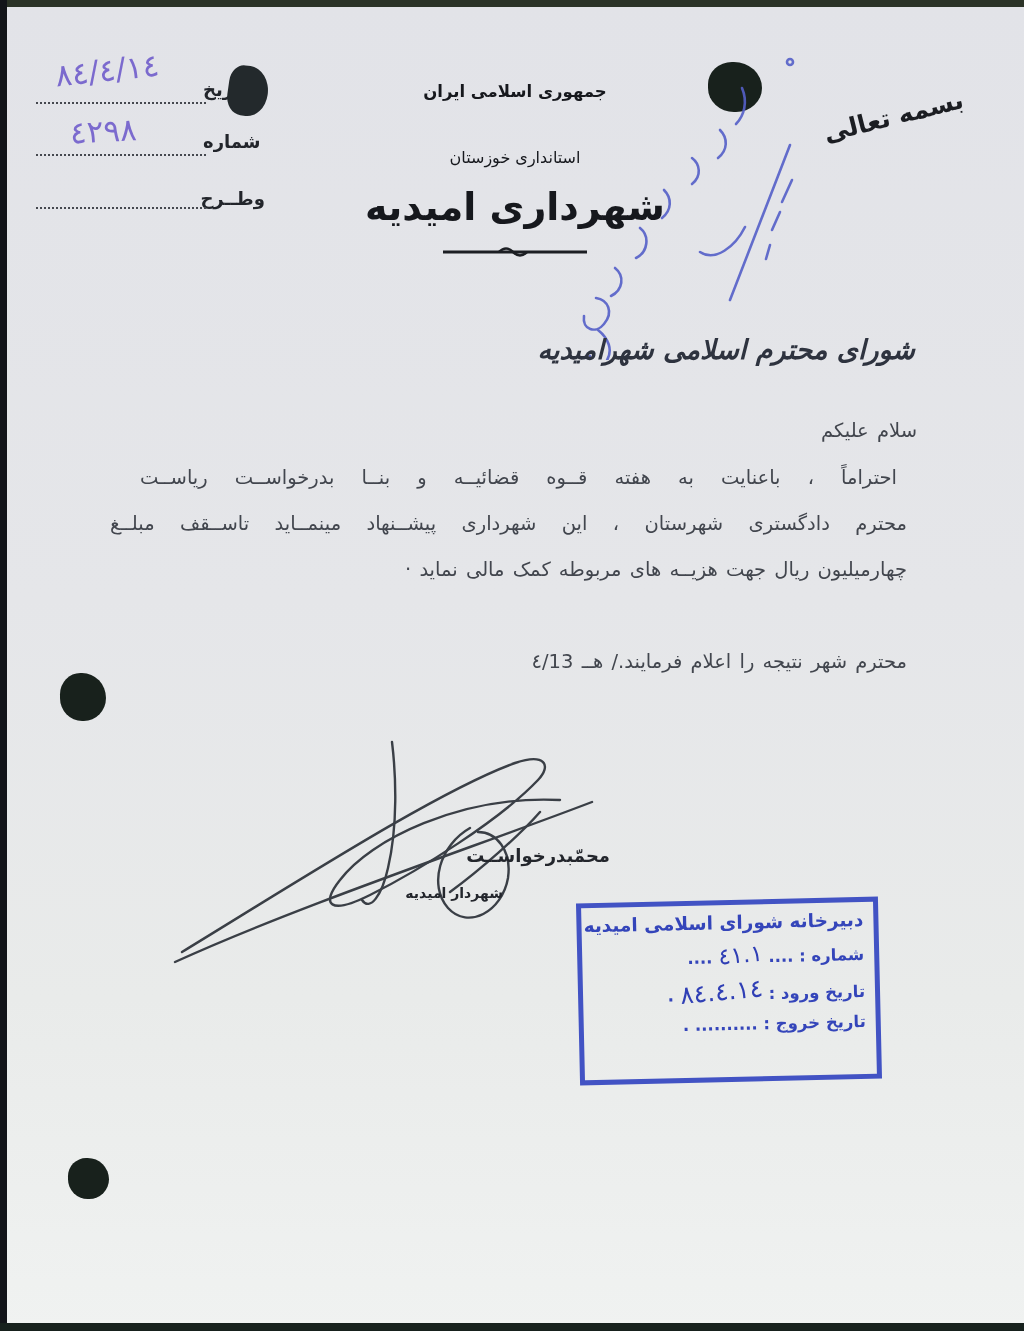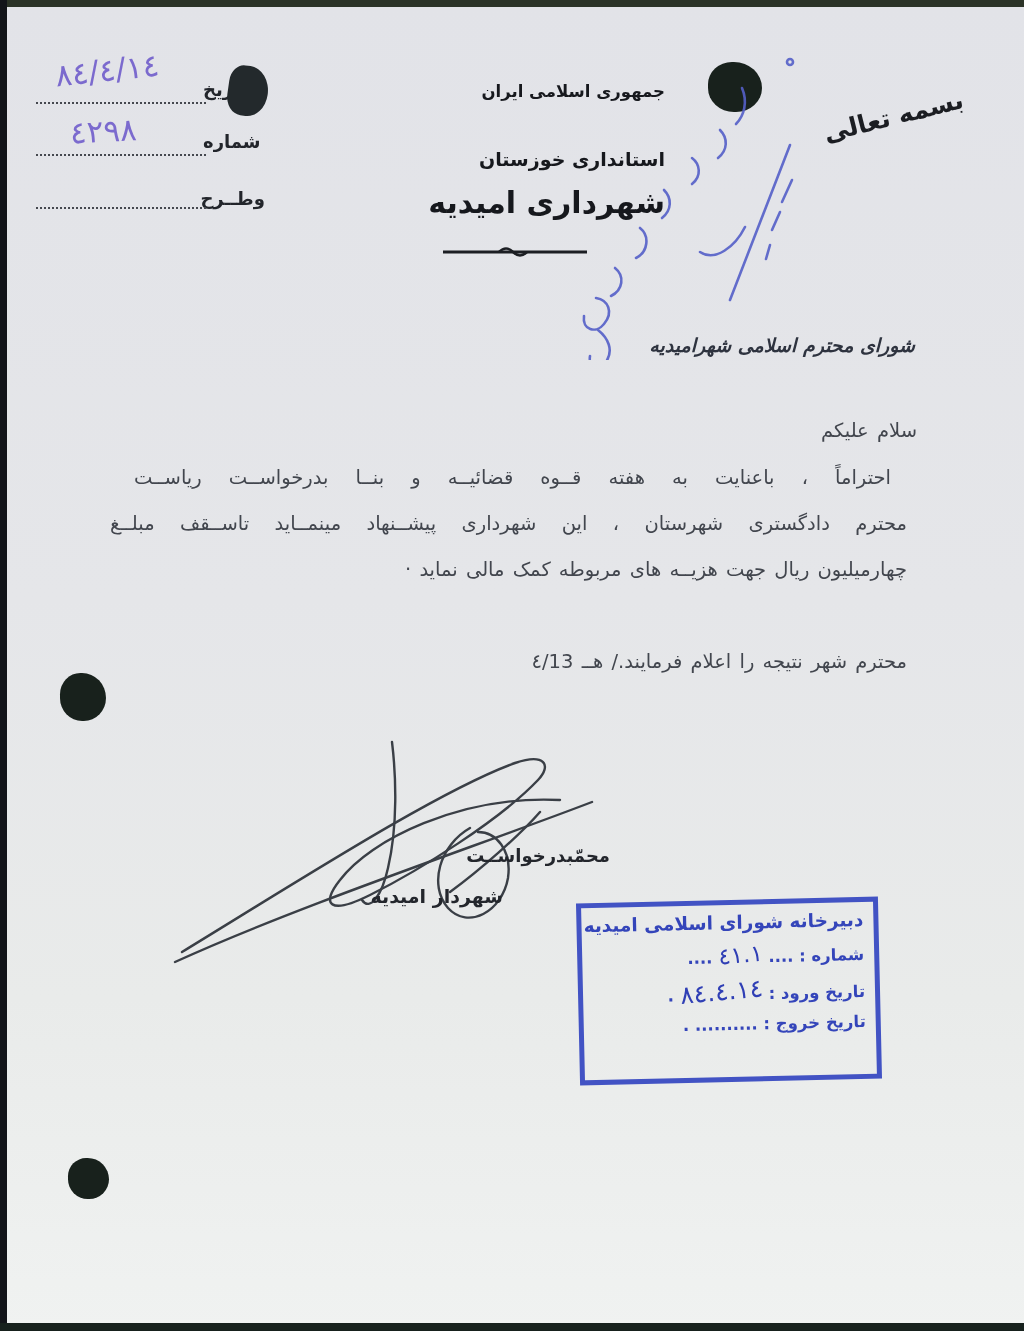--- a/index.html
+++ b/index.html
@@ -14,21 +14,21 @@
   .edge-left{left:0;top:0;width:7px;height:1331px;background:#121419;}
   .edge-bottom{left:0;top:1323px;width:1024px;height:8px;background:#17211d;}
   
   .punch{background:#18211c;border-radius:46% 54% 50% 50%;}
   .redaction{background:#23292c;border-radius:40% 60% 55% 45%;transform:rotate(8deg);}
   
   .ref-label{font-size:18px;font-weight:700;color:#22252b;direction:rtl;text-align:left;}
   .dotline{border-bottom:2px dotted #45484f;height:1px;}
   .hand{color:#7b6ace;direction:ltr;white-space:nowrap;}
   
-  .lh{left:365px;width:300px;text-align:right;color:#16181d;direction:rtl;white-space:nowrap;}
+  .lh{left:365px;width:300px;text-align:center;color:#16181d;direction:rtl;white-space:nowrap;}
   
   .rtl{direction:rtl;}
   .body-line{font-size:19.5px;color:#42464e;direction:rtl;white-space:nowrap;word-spacing:2px;}
   .just{white-space:normal;text-align:justify;text-align-last:justify;}
   
   .besmele{font-size:25px;font-weight:700;color:#1b1d22;transform:rotate(-14deg);direction:rtl;white-space:nowrap;letter-spacing:1px;}
   
   .sig-name{font-size:18px;font-weight:700;color:#23262c;direction:rtl;white-space:nowrap;}
   
   .stamp{
@@ -60,22 +60,22 @@
   <div class="abs redaction" style="left:228px;top:66px;width:40px;height:50px;"></div>
 
   <div class="abs ref-label" style="left:203px;top:131px;width:62px;">شماره</div>
   <div class="abs dotline" style="left:36px;top:153px;width:170px;"></div>
   <div class="abs hand" style="left:70px;top:113px;font-size:31px;letter-spacing:9px;transform:rotate(-3deg);">٤٢٩٨</div>
 
   <div class="abs ref-label" style="left:203px;top:188px;width:62px;">وطــرح</div>
   <div class="abs dotline" style="left:36px;top:206px;width:170px;"></div>
 
   <div class="abs lh" style="top:82px;font-size:16.5px;font-weight:600;">جمهوری اسلامی ایران</div>
-  <div class="abs lh" style="top:148px;font-size:19px;font-weight:700;">استانداری خوزستان</div>
-  <div class="abs lh" style="top:185px;font-size:30px;font-weight:700;">شهرداری امیدیه</div>
+  <div class="abs lh" style="top:148px;font-size:16px;font-weight:400;">استانداری خوزستان</div>
+  <div class="abs lh" style="top:185px;font-size:38px;font-weight:700;">شهرداری امیدیه</div>
   <svg class="abs" style="left:441px;top:244px;" width="148" height="14">
     <line x1="2" y1="8" x2="146" y2="8" stroke="#1c1e23" stroke-width="3"></line>
     <path d="M58,8 q7,-7 14,0 q7,7 14,0" fill="none" stroke="#1c1e23" stroke-width="2.5"></path>
   </svg>
 
   <div class="abs besmele" style="left:822px;top:102px;">بسمه تعالی</div>
 
   <svg class="abs" style="left:540px;top:30px;" width="300" height="330">
     <g fill="none" stroke="#5560c8" stroke-width="2.6" stroke-linecap="round" opacity="0.9">
       <path d="M250,115 L190,270"></path>
@@ -88,40 +88,40 @@
       <path d="M56,268 c12,2 18,14 8,26 c-8,10 -22,6 -20,-8"></path>
       <path d="M58,300 c10,8 16,20 8,32 c-6,9 -18,6 -16,-6"></path>
       <path d="M160,222 c15,10 35,-5 45,-25"></path>
       <path d="M252,150 l-10,22"></path>
       <path d="M240,182 l-8,18"></path>
       <path d="M230,215 l-4,14"></path>
       <circle cx="250" cy="32" r="3"></circle>
     </g>
   </svg>
 
-  <div class="abs rtl" style="left:550px;top:334px;width:365px;font-size:19px;font-weight:700;font-style:italic;color:#2e333f;white-space:nowrap;">شورای محترم اسلامی شهرامیدیه</div>
+  <div class="abs rtl" style="left:550px;top:334px;width:365px;font-size:27px;font-weight:700;font-style:italic;color:#2e333f;white-space:nowrap;">شورای محترم اسلامی شهرامیدیه</div>
 
   <div class="abs body-line" style="right:107px;top:419px;text-align:right;">سلام علیکم</div>
-  <div class="abs body-line just" style="right:133px;top:466px;width:757px;">احتراماً ،  باعنایت به هفته قــوه قضائیــه و بنــا بدرخواســت ریاســت</div>
+  <div class="abs body-line just" style="right:127px;top:466px;width:757px;">احتراماً ،  باعنایت به هفته قــوه قضائیــه و بنــا بدرخواســت ریاســت</div>
   <div class="abs body-line just" style="right:117px;top:512px;width:797px;">محترم دادگستری شهرستان ، این شهرداری پیشــنهاد مینمــاید تاســقف مبلــغ</div>
   <div class="abs body-line" style="right:117px;top:558px;">چهارمیلیون ریال جهت هزیــه های مربوطه کمک مالی نماید ·</div>
   <div class="abs body-line" style="right:117px;top:650px;">محترم شهر نتیجه را اعلام فرمایند./ هــ  ٤/13</div>
 
   <svg class="abs" style="left:160px;top:725px;" width="460" height="250">
     <g fill="none" stroke="#3a3f46" stroke-width="2.4" stroke-linecap="round">
       <path d="M22,227 C140,155 280,65 355,38 C385,28 392,40 378,55 C340,95 260,145 210,170 C170,190 160,180 180,155 C210,115 300,70 400,75"></path>
       <path d="M232,17 C236,50 238,100 228,143 C222,170 210,187 202,175"></path>
       <path d="M310,103 C280,120 268,160 288,183 C308,205 342,187 348,153 C352,125 336,107 318,107"></path>
       <path d="M15,237 C140,180 320,120 432,77"></path>
       <path d="M380,87 C360,110 320,145 290,167"></path>
     </g>
   </svg>
 
   <div class="abs sig-name" style="right:414px;top:845px;">محمّبدرخواســت</div>
-  <div class="abs sig-name" style="right:521px;top:885px;font-size:19px;">شهردار امیدیه</div>
+  <div class="abs sig-name" style="right:521px;top:885px;font-size:14px;">شهردار امیدیه</div>
 
   <div class="abs stamp">
     <div class="stamp-title">دبیرخانه شورای اسلامی امیدیه</div>
     <div class="stamp-row">
       <span>شماره :</span>
       <span>....</span>
       <span class="stamp-hand">٤١.١</span>
       <span>....</span>
     </div>
     <div class="stamp-row">

